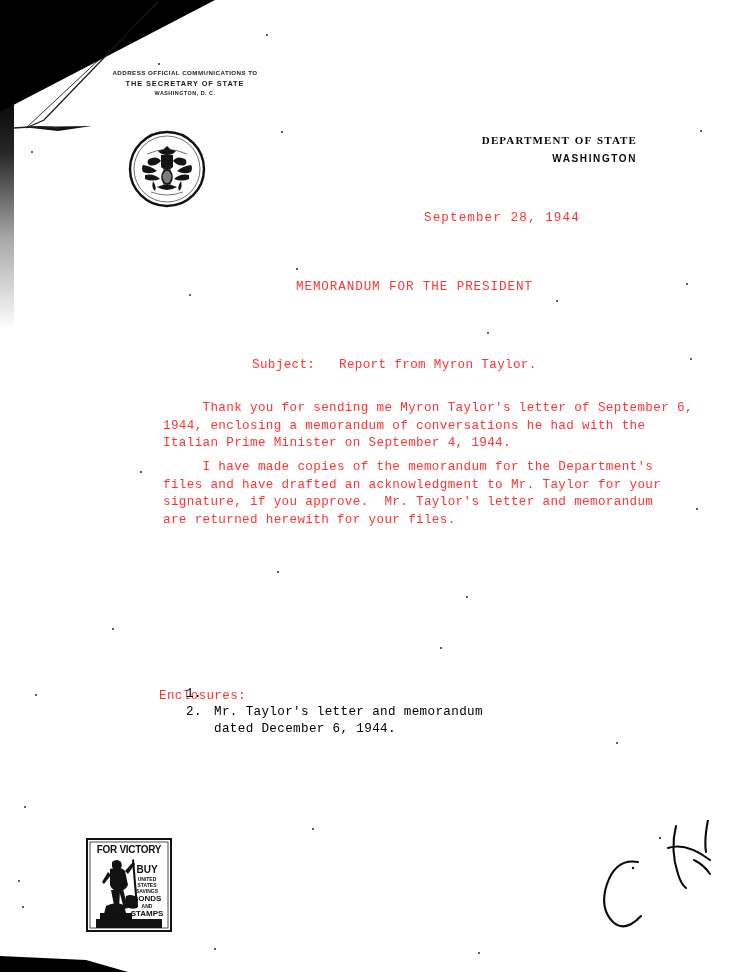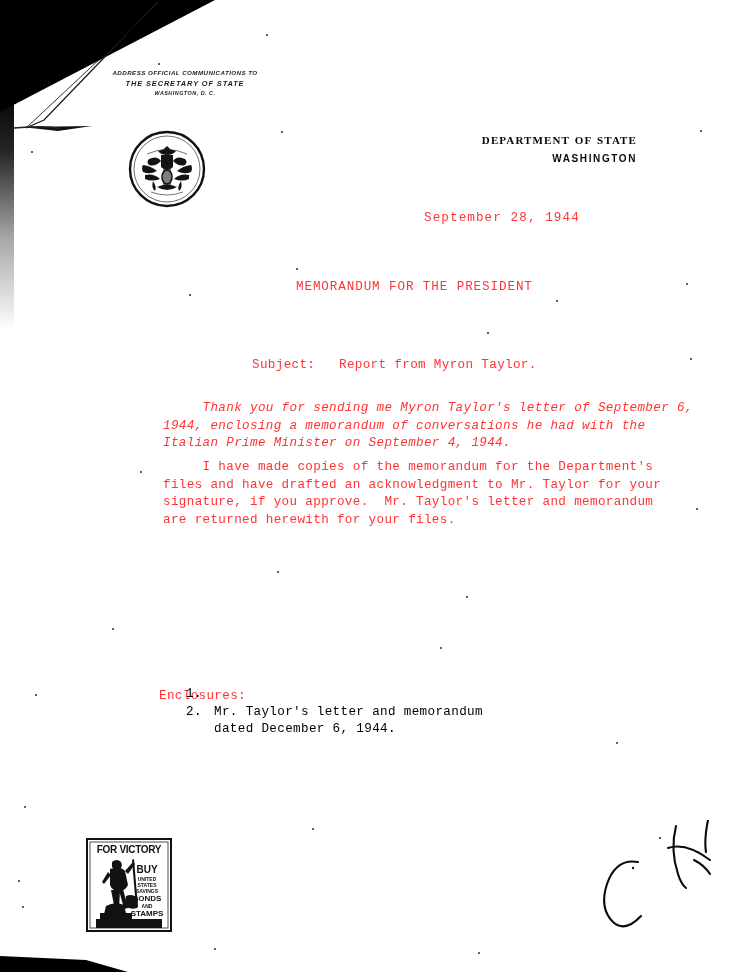--- a/index.html
+++ b/index.html
@@ -68,21 +68,20 @@
   .letterhead {
     position: absolute;
     left: 100px;
     top: 68px;
     width: 170px;
     text-align: center;
     font-family: "Liberation Sans", sans-serif;
     color: #1c1c1c;
     line-height: 1.55;
     filter: blur(.28px);
-    font-style: italic;
   }
   .letterhead .lh1 { font-size: 6.2px; letter-spacing: .45px; font-weight: 700; }
   .letterhead .lh2 { font-size: 7.4px; letter-spacing: .9px; font-weight: 700; }
   .letterhead .lh3 { font-size: 5.4px; letter-spacing: .5px; font-weight: 700; }
 
   .seal {
     position: absolute;
     left: 127px;
     top: 129px;
     width: 80px;
@@ -124,21 +123,21 @@
     letter-spacing: .35px;
     line-height: 17.5px;
     color: #ef4444;
     white-space: pre;
     filter: blur(.16px) contrast(1.25);
   }
 
   .date        { left: 424px; top: 210px; letter-spacing: 1.1px; }
   .memo-head   { left: 296px; top: 279px; letter-spacing: .9px; }
   .subject     { left: 252px; top: 357px; }
-  .para-1      { left: 163px; top: 400px; font-style: italic; }
+  .para-1      { left: 163px; top: 400px; }
   .para-2      { left: 163px; top: 459px; }
   .encl-head   { left: 159px; top: 688px; }
 
   .encl-list {
     position: absolute;
     left: 186px;
     top: 686px;
     font-family: "Liberation Mono", "DejaVu Sans Mono", monospace;
     font-size: 12.6px;
     line-height: 17.5px;

